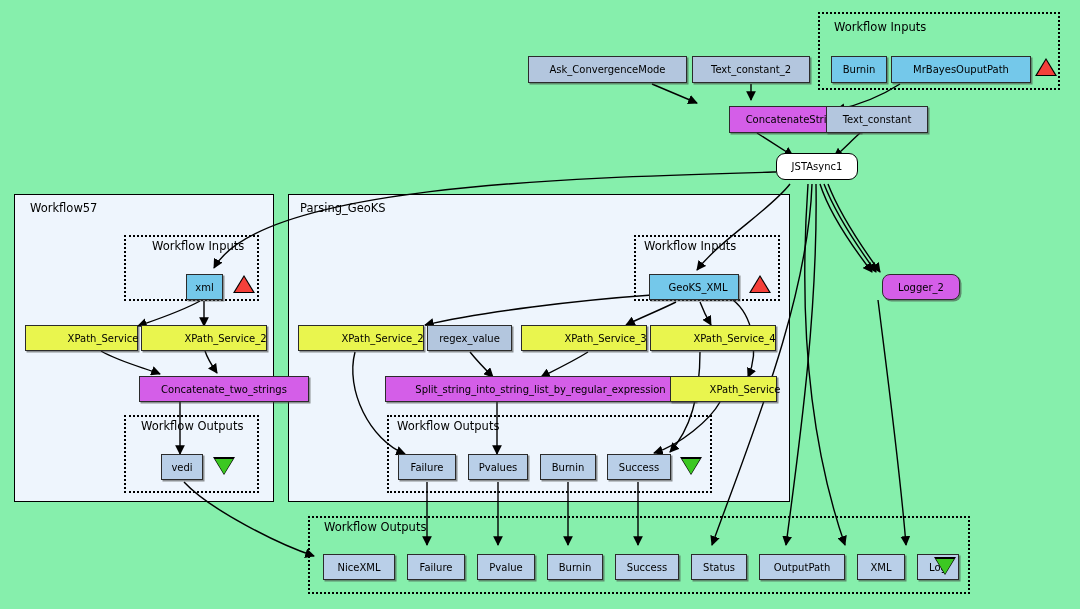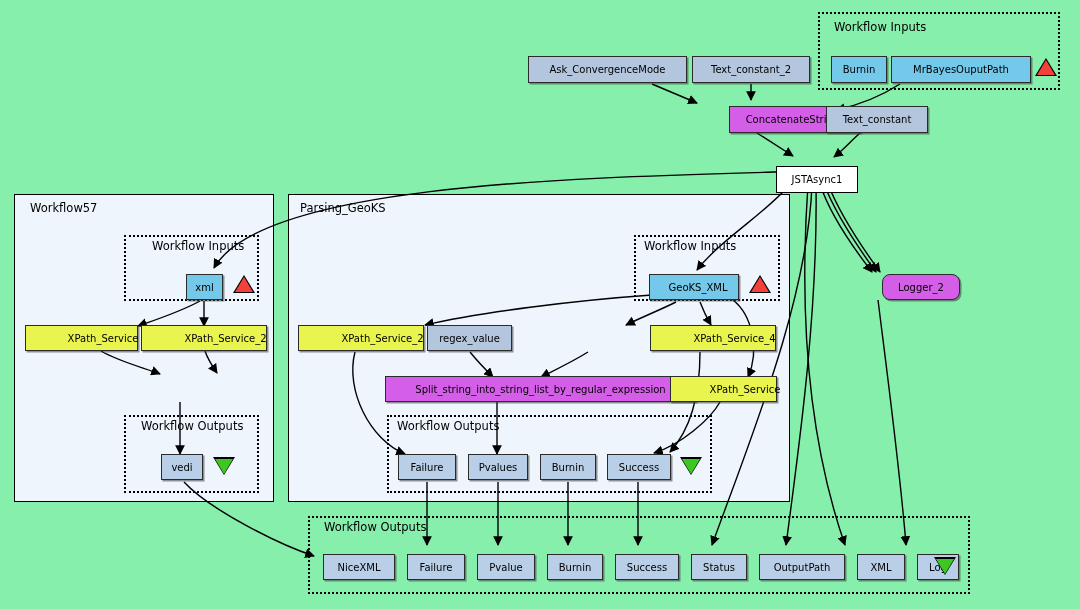--- a/index.html
+++ b/index.html
@@ -123,40 +123,42 @@
   <div class="node n-grey" style="left:692px;top:56px;width:118px;height:27px;">Text_constant_2</div>
 
   <div class="node n-cyan" style="left:831px;top:56px;width:56px;height:27px;">Burnin</div>
   <div class="node n-cyan" style="left:891px;top:56px;width:140px;height:27px;">MrBayesOuputPath</div>
   <div class="tri-up-b" style="left:1035px;top:58px;"></div>
   <div class="tri tri-up" style="left:1037px;top:60px;"></div>
 
   <div class="node n-magenta" style="left:685px;top:106px;width:132px;height:27px;">ConcatenateStrings</div>
   <div class="node n-grey" style="left:826px;top:106px;width:102px;height:27px;">Text_constant</div>
 
-  <div class="node n-plain" style="left:776px;top:166px;width:82px;height:27px;">JSTAsync1</div>
+  <div class="node n-plain" style="left:776px;top:153px;width:82px;height:27px;border-radius:9px;">JSTAsync1</div>
 
   <div class="node n-magenta" style="left:838px;top:274px;width:78px;height:26px;border-radius:8px;">Logger_2</div>
 
   <div class="node n-cyan" style="left:186px;top:274px;width:37px;height:26px;">xml</div>
   <div class="tri-up-b" style="left:233px;top:275px;"></div>
   <div class="tri tri-up" style="left:235px;top:277px;"></div>
 
   <div class="node n-yellow" style="left:25px;top:325px;width:113px;height:26px;">XPath_Service</div>
   <div class="node n-yellow" style="left:141px;top:325px;width:126px;height:26px;">XPath_Service_2</div>
+  <div class="node n-magenta" style="left:95px;top:376px;width:170px;height:26px;">Concatenate_two_strings</div>
   <div class="node n-out" style="left:161px;top:454px;width:42px;height:26px;">vedi</div>
   <div class="tri-dn-b" style="left:213px;top:457px;"></div>
   <div class="tri tri-dn" style="left:215px;top:459px;"></div>
 
   <div class="node n-cyan" style="left:649px;top:274px;width:90px;height:26px;padding-left:8px;">GeoKS_XML</div>
   <div class="tri-up-b" style="left:749px;top:275px;"></div>
   <div class="tri tri-up" style="left:751px;top:277px;"></div>
 
   <div class="node n-yellow" style="left:298px;top:325px;width:126px;height:26px;">XPath_Service_2</div>
   <div class="node n-grey" style="left:427px;top:325px;width:85px;height:26px;">regex_value</div>
+  <div class="node n-yellow" style="left:521px;top:325px;width:126px;height:26px;">XPath_Service_3</div>
   <div class="node n-yellow" style="left:650px;top:325px;width:126px;height:26px;">XPath_Service_4</div>
 
   <div class="node n-magenta" style="left:341px;top:376px;width:311px;height:26px;">Split_string_into_string_list_by_regular_expression</div>
   <div class="node n-yellow" style="left:670px;top:376px;width:107px;height:26px;">XPath_Service</div>
 
   <div class="node n-out" style="left:398px;top:454px;width:58px;height:26px;">Failure</div>
   <div class="node n-out" style="left:468px;top:454px;width:60px;height:26px;">Pvalues</div>
   <div class="node n-out" style="left:540px;top:454px;width:56px;height:26px;">Burnin</div>
   <div class="node n-out" style="left:607px;top:454px;width:64px;height:26px;">Success</div>
   <div class="tri-dn-b" style="left:680px;top:457px;"></div>

